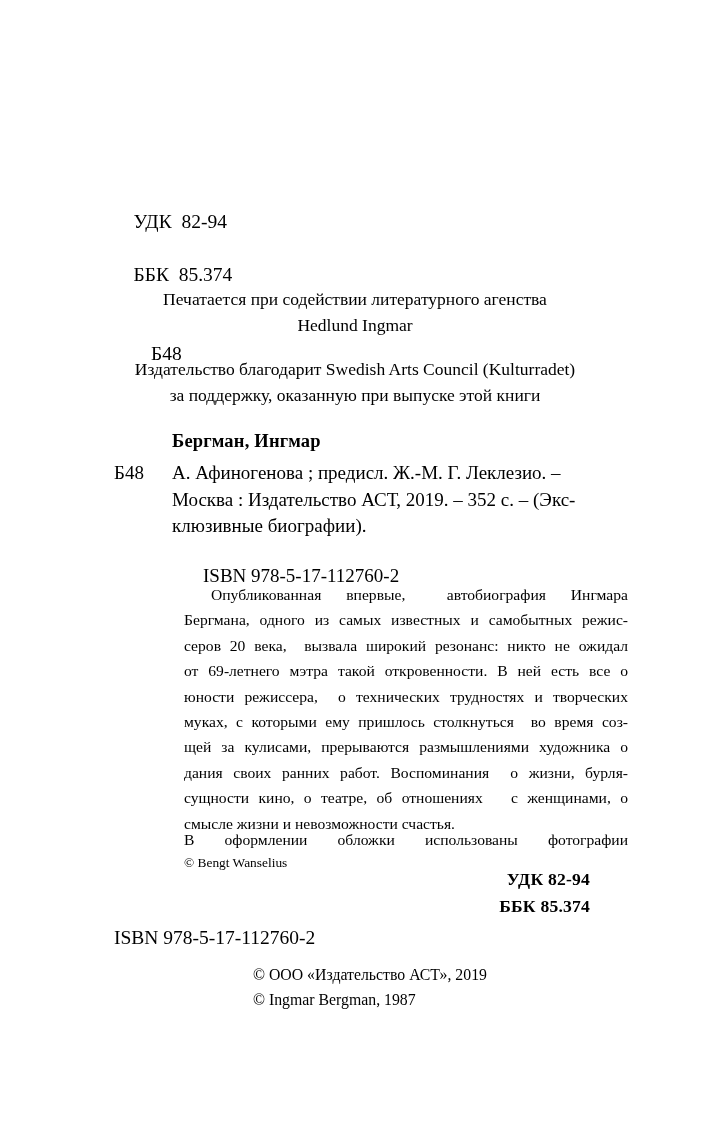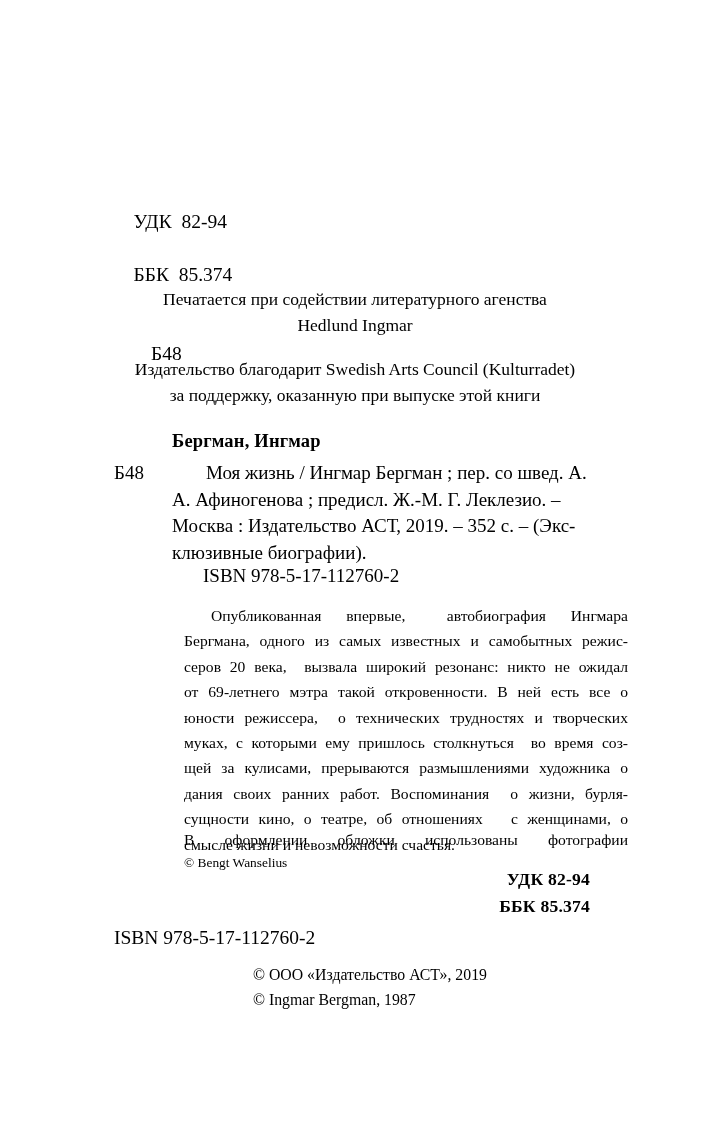--- a/index.html
+++ b/index.html
@@ -89,21 +89,21 @@
     left: 203px;
     top: 527px;
     font-size: 19px;
     line-height: 26px;
   }
 
   
   .annotation {
     position: absolute;
     left: 184px;
-    top: 567px;
+    top: 546px;
     width: 444px;
     font-size: 15.6px;
     line-height: 25.4px;
     text-align: justify;
     text-align-last: left;
   }
   .annotation .lead { display: inline-block; width: 27px; }
 
   .j-line {
     display: block;
@@ -183,21 +183,20 @@
   <div class="council">
     <div>Издательство благодарит Swedish Arts Council (Kulturradet)</div>
     <div>за поддержку, оказанную при выпуске этой книги</div>
   </div>
 
   <div class="bib-author">Бергман, Ингмар</div>
 
   <div class="bib-code">Б48</div>
 
   <div class="bib-body">
-    <span class="first-line">Моя жизнь / Ингмар Бергман ; пер. со швед. А.</span>
     <span>А. Афиногенова ; предисл. Ж.-М. Г. Леклезио. –</span><br>
     <span>Москва : Издательство АСТ, 2019. – 352 с. – (Экс-</span><br>
     <span>клюзивные биографии).</span>
   </div>
 
   <div class="isbn-inner">ISBN  978-5-17-112760-2</div>
 
   <div class="annotation">
     <span class="j-line"><span class="lead"></span><span>Опубликованная   впервые,     автобиография   Ингмара</span></span>
     <span class="j-line">Бергмана, одного из самых известных и самобытных режис-</span>

